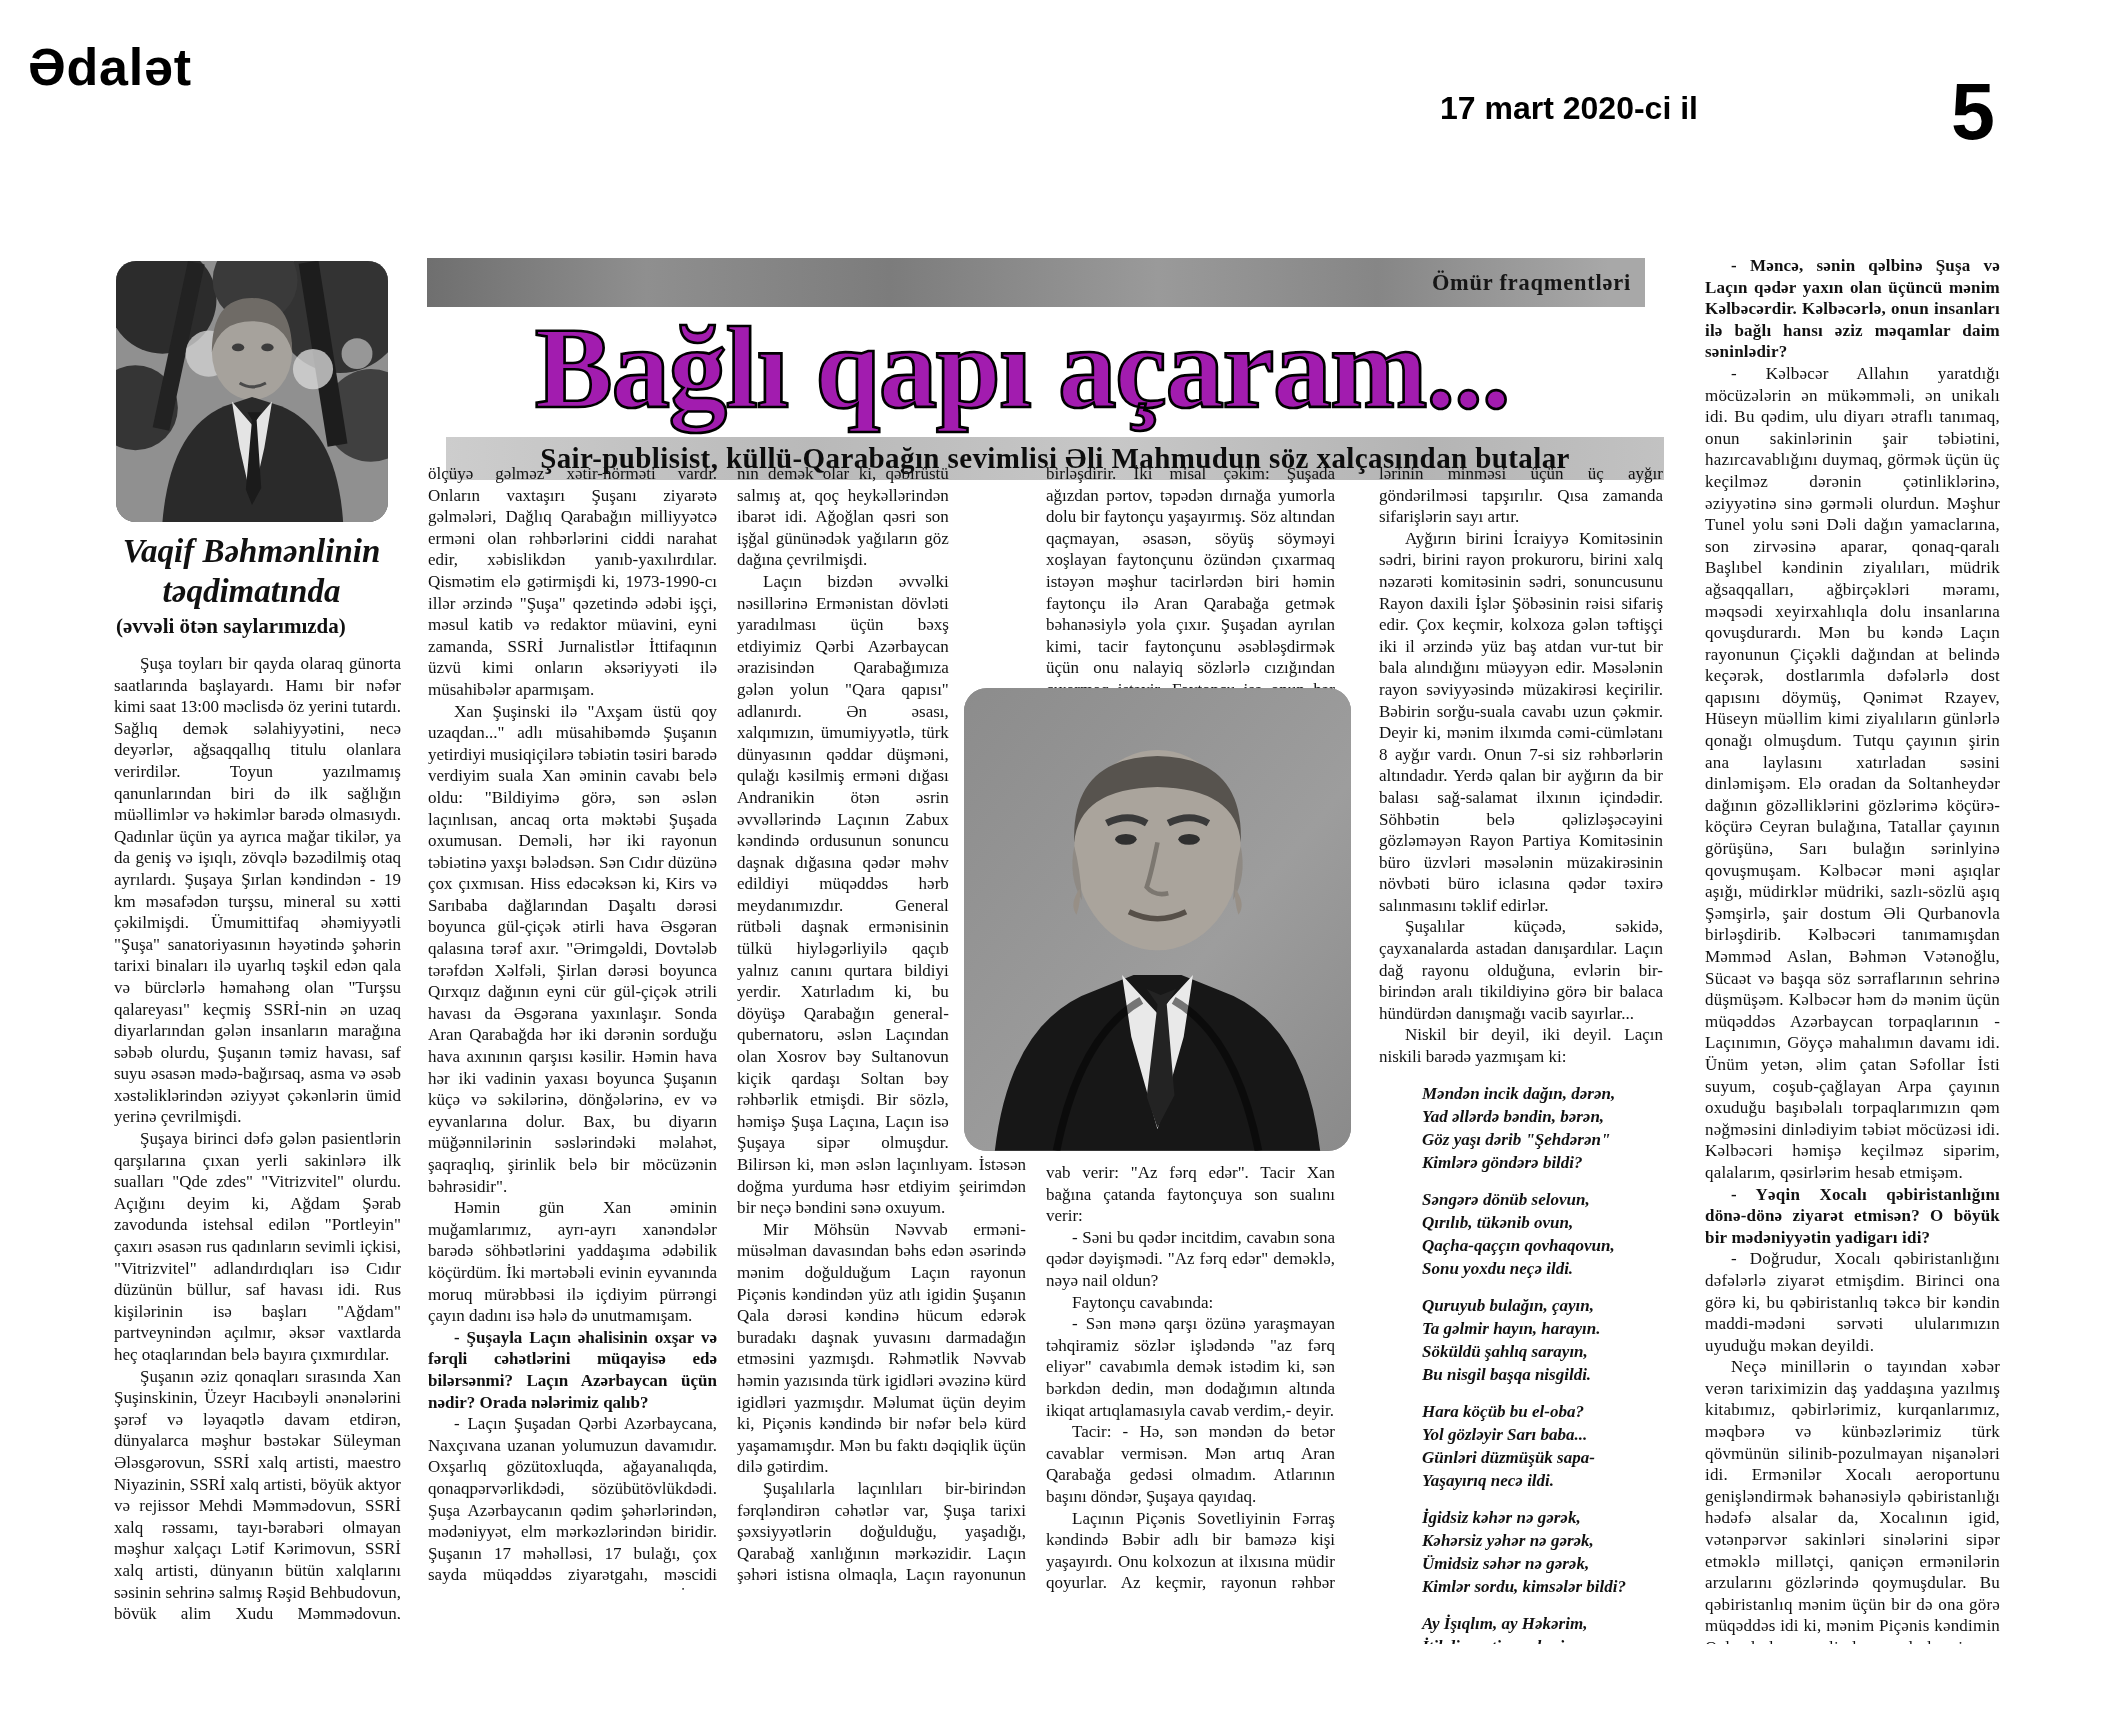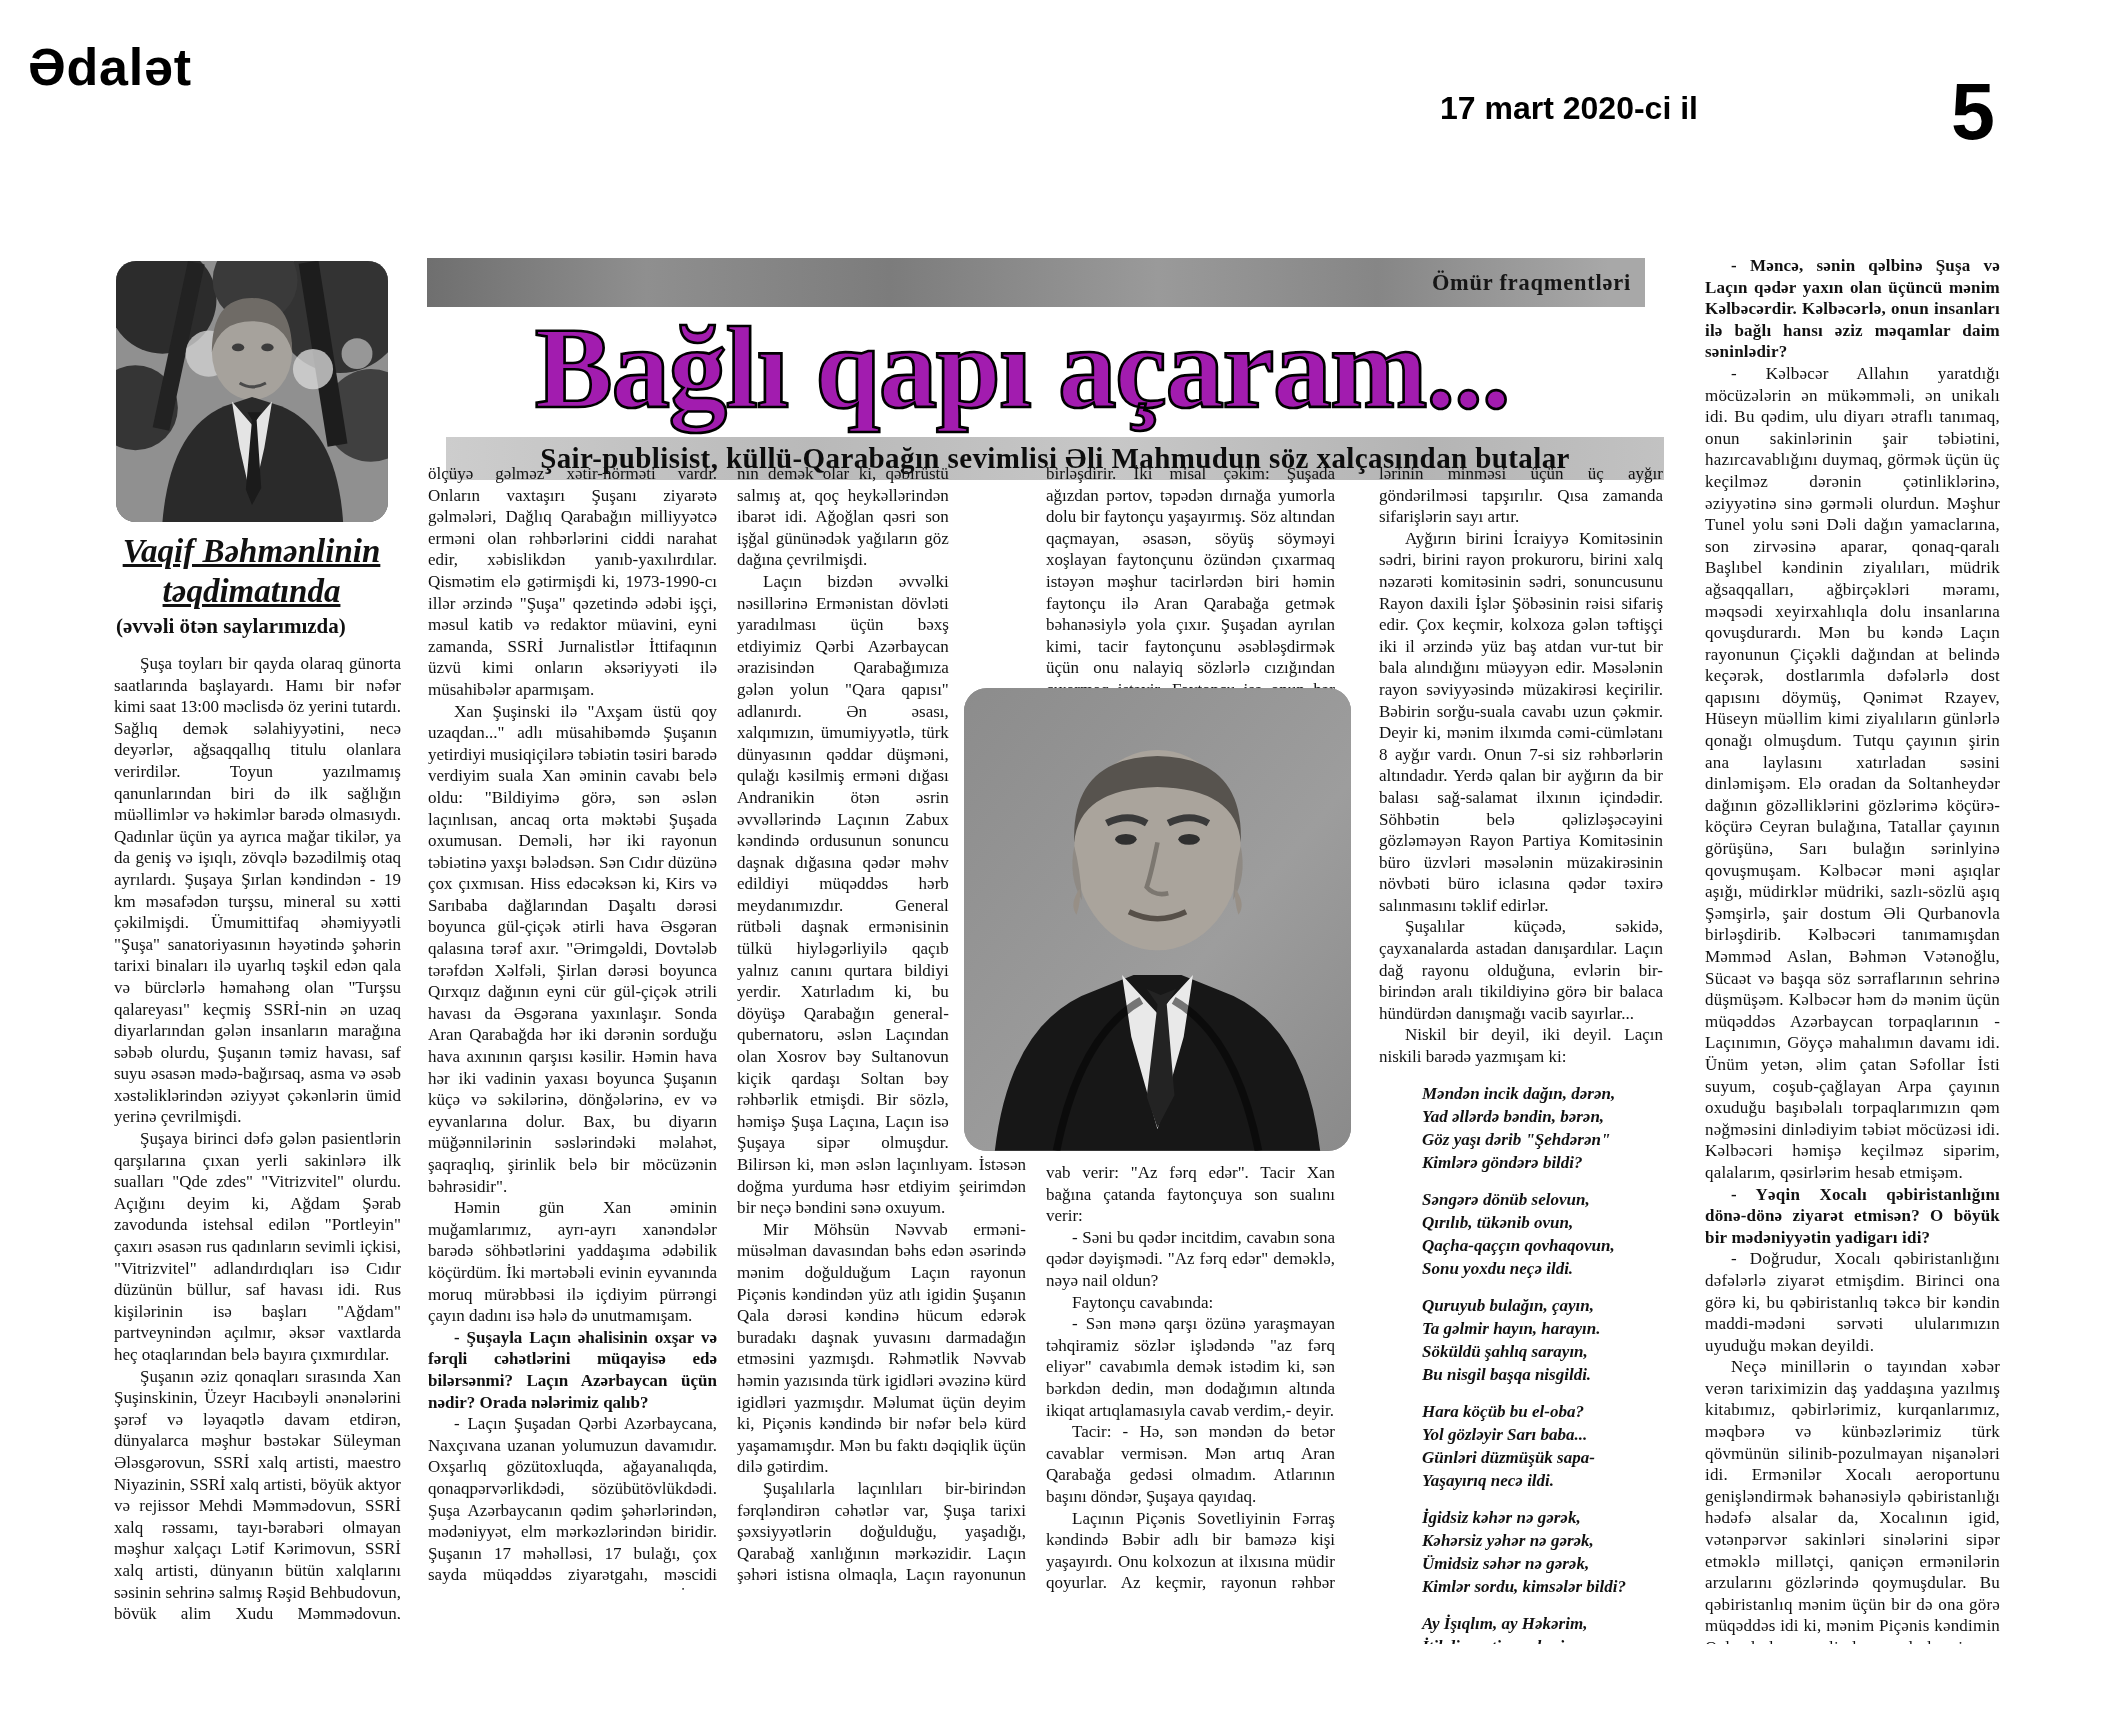--- a/index.html
+++ b/index.html
@@ -23,21 +23,21 @@
   #subtitle-bar{position:absolute;left:427px;top:437px;width:1218px;height:43px;
       background:linear-gradient(90deg,#cdcdcd,#b9b9b9 30%,#c7c7c7 55%,#b4b4b4 80%,#c2c2c2);
       display:flex;align-items:center;justify-content:center;margin-left:19px;}
   #subtitle-text{font-weight:bold;font-size:29px;color:#0d0d0d;letter-spacing:0.4px;}
   
   .photo{position:absolute;border-radius:20px;overflow:hidden;background:#8d8d8d;}
   #photo-intro{left:116px;top:261px;width:272px;height:261px;}
   #photo-portrait{left:964px;top:688px;width:387px;height:463px;border-radius:23px;}
   
   #intro-caption{position:absolute;left:108px;top:531px;width:287px;text-align:center;
-      font-style:italic;font-weight:bold;font-size:33px;line-height:40px;text-decoration:underline;}
+      font-style:italic;font-weight:bold;font-size:33px;line-height:40px;}
   #intro-note{position:absolute;left:116px;top:614px;width:287px;font-weight:bold;font-size:21px;}
   .textcol{position:absolute;text-align:justify;font-size:17px;line-height:21.6px;overflow:hidden;}
   #col-intro{left:114px;top:653px;width:287px;height:966px;}
   #col2{left:428px;top:463px;width:289px;height:1127px;}
   #col3{left:737px;top:463px;width:289px;height:1127px;}
   #col4-top{left:1046px;top:463px;width:289px;height:228px;}
   #col4-bottom{left:1046px;top:1162px;width:289px;height:432px;}
   #col5{left:1379px;top:463px;width:284px;height:1181px;}
   #col6{left:1705px;top:255px;width:295px;height:1389px;letter-spacing:0.2px;}
   

